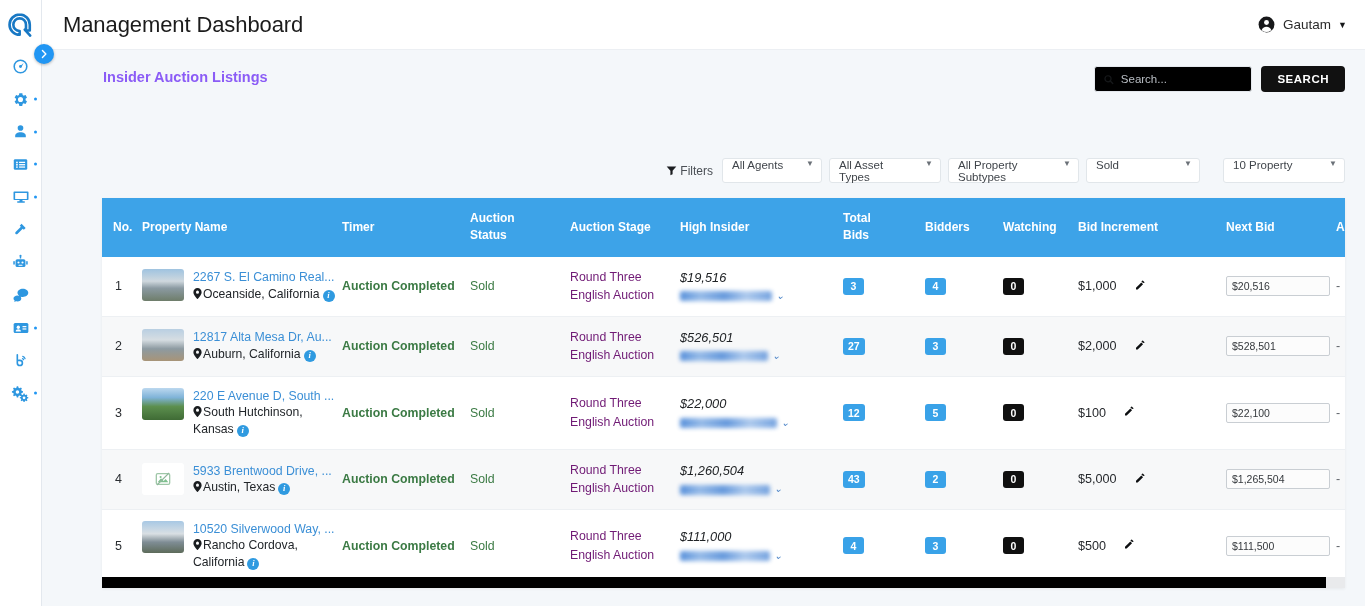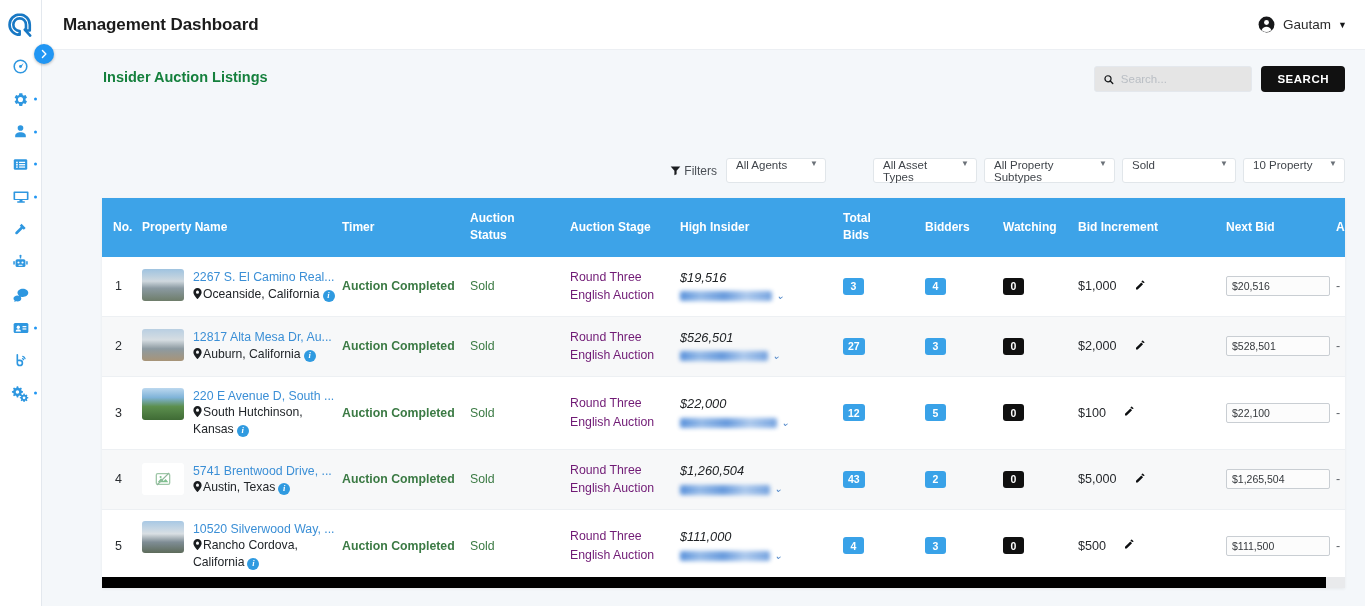--- a/index.html
+++ b/index.html
@@ -44,41 +44,41 @@
 
   
   .main { flex: 1; height: 606px; display: flex; flex-direction: column; position: relative; }
 
   .topbar {
     height: 50px; background: #fff;
     display: flex; align-items: center; justify-content: space-between;
     padding: 0 18px 0 21px;
     border-bottom: 1px solid #eceff3;
   }
-  .page-title { font-size: 17px; font-weight: bold; color: #1b1b1b; letter-spacing: -.1px; }
+  .page-title { font-size: 22px; font-weight: normal; color: #1b1b1b; letter-spacing: -.1px; }
   .user-box { display: flex; align-items: center; gap: 7px; cursor: pointer; }
   .user-name { font-size: 13.5px; color: #2b2b2b; }
 
   .content {
     flex: 1; background: #f4f7fa;
     padding: 0 20px 0 20px; position: relative; overflow: hidden;
   }
 
   .section-title {
-    color: #15803d; font-size: 14.5px; font-weight: bold;
+    color: #8b5cf6; font-size: 14.5px; font-weight: bold;
     padding: 19px 0 0 41px;
   }
 
   
   .search-row {
     position: absolute; right: 20px; top: 16px;
     display: flex; align-items: center; gap: 9px;
   }
   .search-field {
-    width: 158px; height: 26px; background: #e5e5e5;
+    width: 158px; height: 26px; background: #000000;
     border: 1px solid #e4e8ed; border-radius: 3px;
     display: flex; align-items: center; padding: 0 8px; gap: 6px;
   }
   .search-field input {
     border: none; outline: none; font-size: 11.5px;
     font-family: "Liberation Sans", sans-serif;
     color: #6e757c; width: 100%; background: transparent;
   }
   .search-field input::placeholder { color: #b9bec4; }
   .search-btn {
@@ -98,24 +98,24 @@
     font-size: 12px; color: #4a4f55; margin-right: 2px;
   }
   .select-box {
     min-width: 100px; height: 25px; background: #fff;
     border: 1px solid #e1e6ea; border-radius: 3px;
     display: flex; align-items: flex-start; justify-content: space-between;
     padding: 0 7px 0 9px; font-size: 11.5px; color: #40454b; cursor: pointer;
     gap: 14px;
   }
   .select-box.w1 { width: 100px; }
-  .select-box.w2 { width: 104px; margin-left: 40px; }
+  .select-box.w2 { width: 112px; }
   .select-box.w3 { width: 131px; }
   .select-box.w4 { width: 114px; }
-  .select-box.w5 { width: 102px; }
+  .select-box.w5 { width: 122px; margin-left: 16px; }
   .caret { font-size: 8px; color: #6b7178; }
 
   
   .table-wrap {
     position: absolute; left: 60px; right: 20px; top: 148px; bottom: 18px;
     background: #fff; overflow: hidden;
     box-shadow: 0 1px 3px rgba(0,0,0,.06);
   }
   table { border-collapse: collapse; width: 1285px; table-layout: fixed; }
   thead th {
@@ -519,21 +519,21 @@
                 <td>
                   <div class="prop-cell">
                     <div class="thumb broken">
                       <svg width="16" height="16" viewBox="0 0 24 24">
                         <rect x="2" y="4" width="20" height="16" rx="2" fill="none" stroke="#9fc7a8" stroke-width="2"></rect>
                         <path d="M4 17l5-6 4 4 3-3 4 5z" fill="#7fc08f"></path>
                         <circle cx="8.4" cy="9" r="1.6" fill="#7fc08f"></circle>
                         <line x1="3" y1="21" x2="21" y2="3" stroke="#8fb79a" stroke-width="1.6"></line>
                       </svg>
                     </div>
-                    <div class="prop-txt"><a class="prop-link">5741 Brentwood Drive, ...</a><span class="prop-loc"><svg class="pin" width="9" height="11" viewBox="0 0 12 16">
+                    <div class="prop-txt"><a class="prop-link">5933 Brentwood Drive, ...</a><span class="prop-loc"><svg class="pin" width="9" height="11" viewBox="0 0 12 16">
                           <path d="M6 0C2.7 0 0 2.7 0 6c0 4.3 6 10 6 10s6-5.7 6-10c0-3.3-2.7-6-6-6zm0 8.2A2.2 2.2 0 1 1 6 3.8a2.2 2.2 0 0 1 0 4.4z" fill="#1a1d20"></path>
                         </svg>Austin, Texas<span class="info-i">i</span></span></div>
                   </div>
                 </td>
                 <td><span class="timer-txt">Auction Completed</span></td>
                 <td><span class="status-txt">Sold</span></td>
                 <td>
                   <div class="stage-txt">Round Three<br>English Auction</div>
                 </td>
                 <td>

